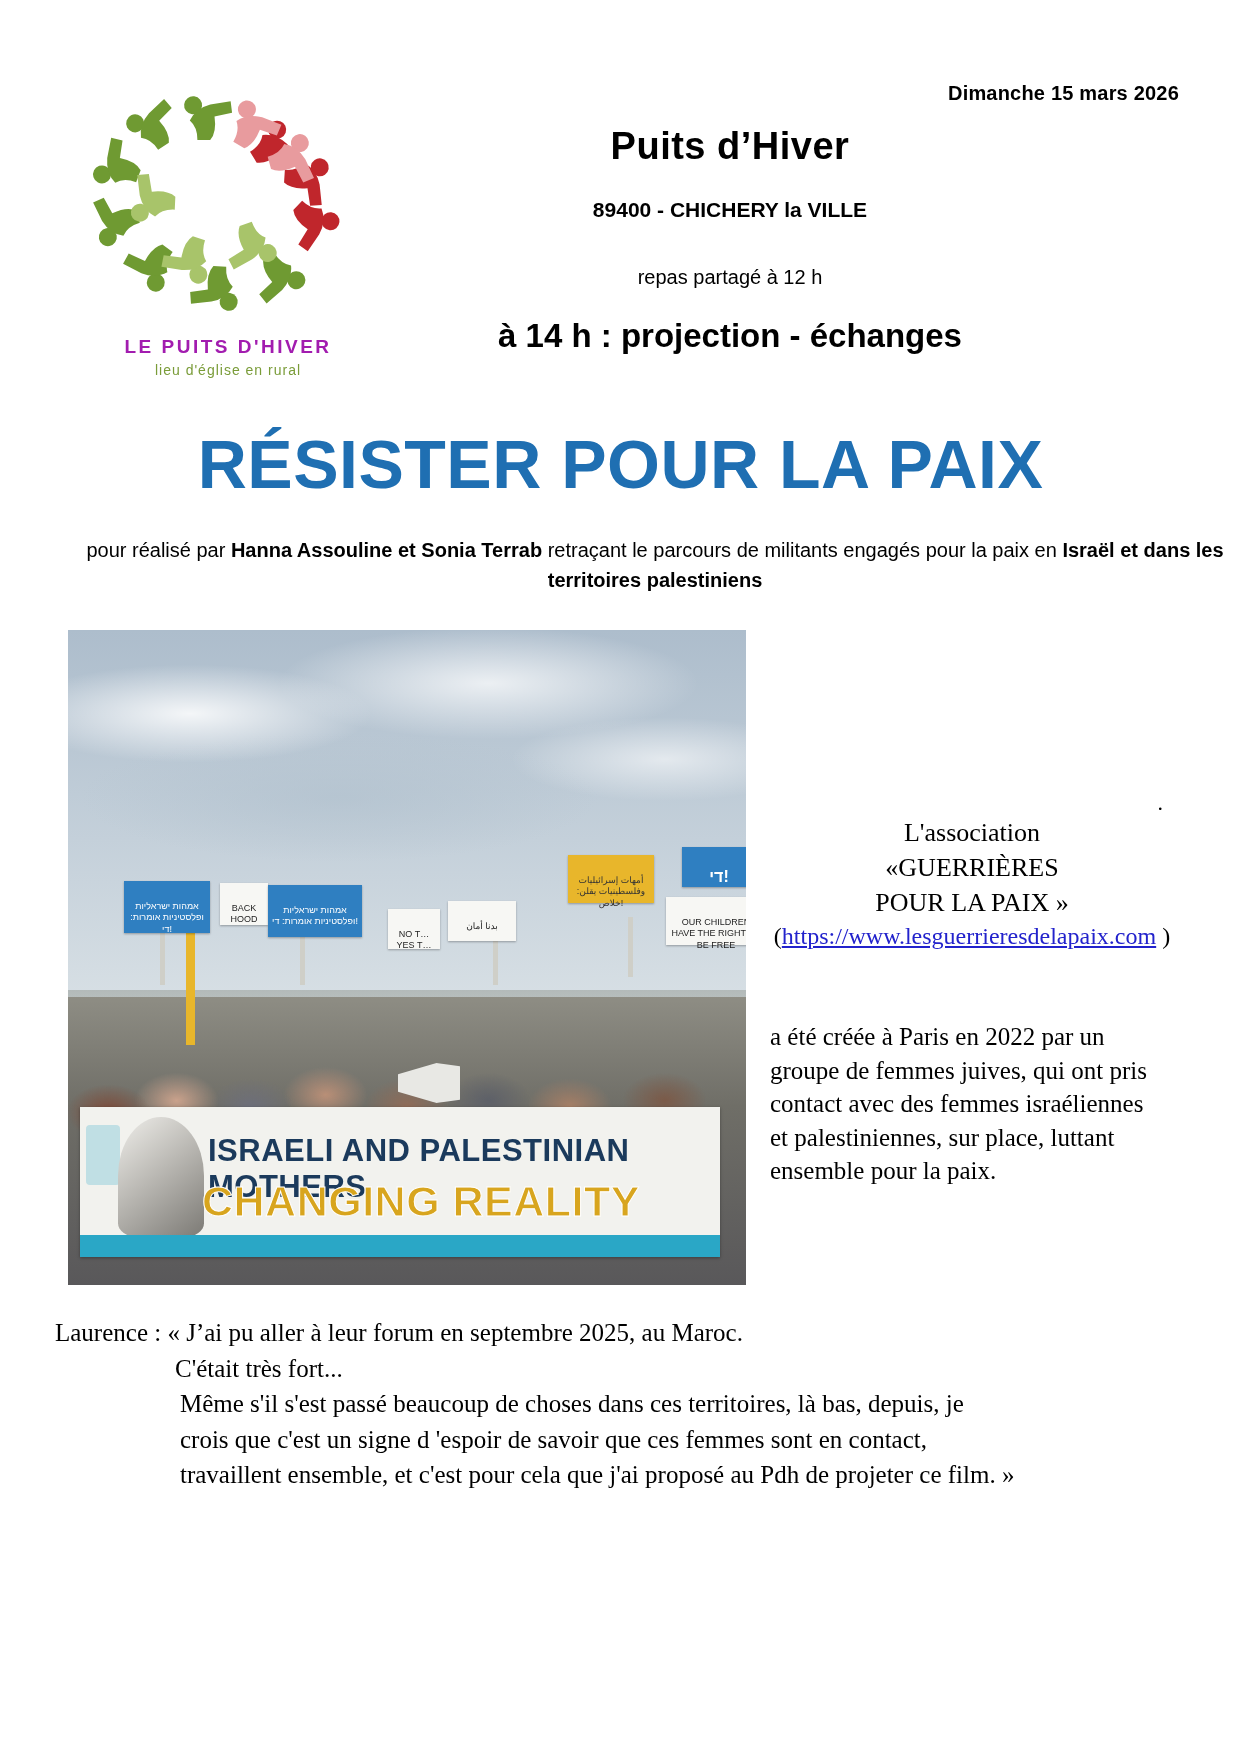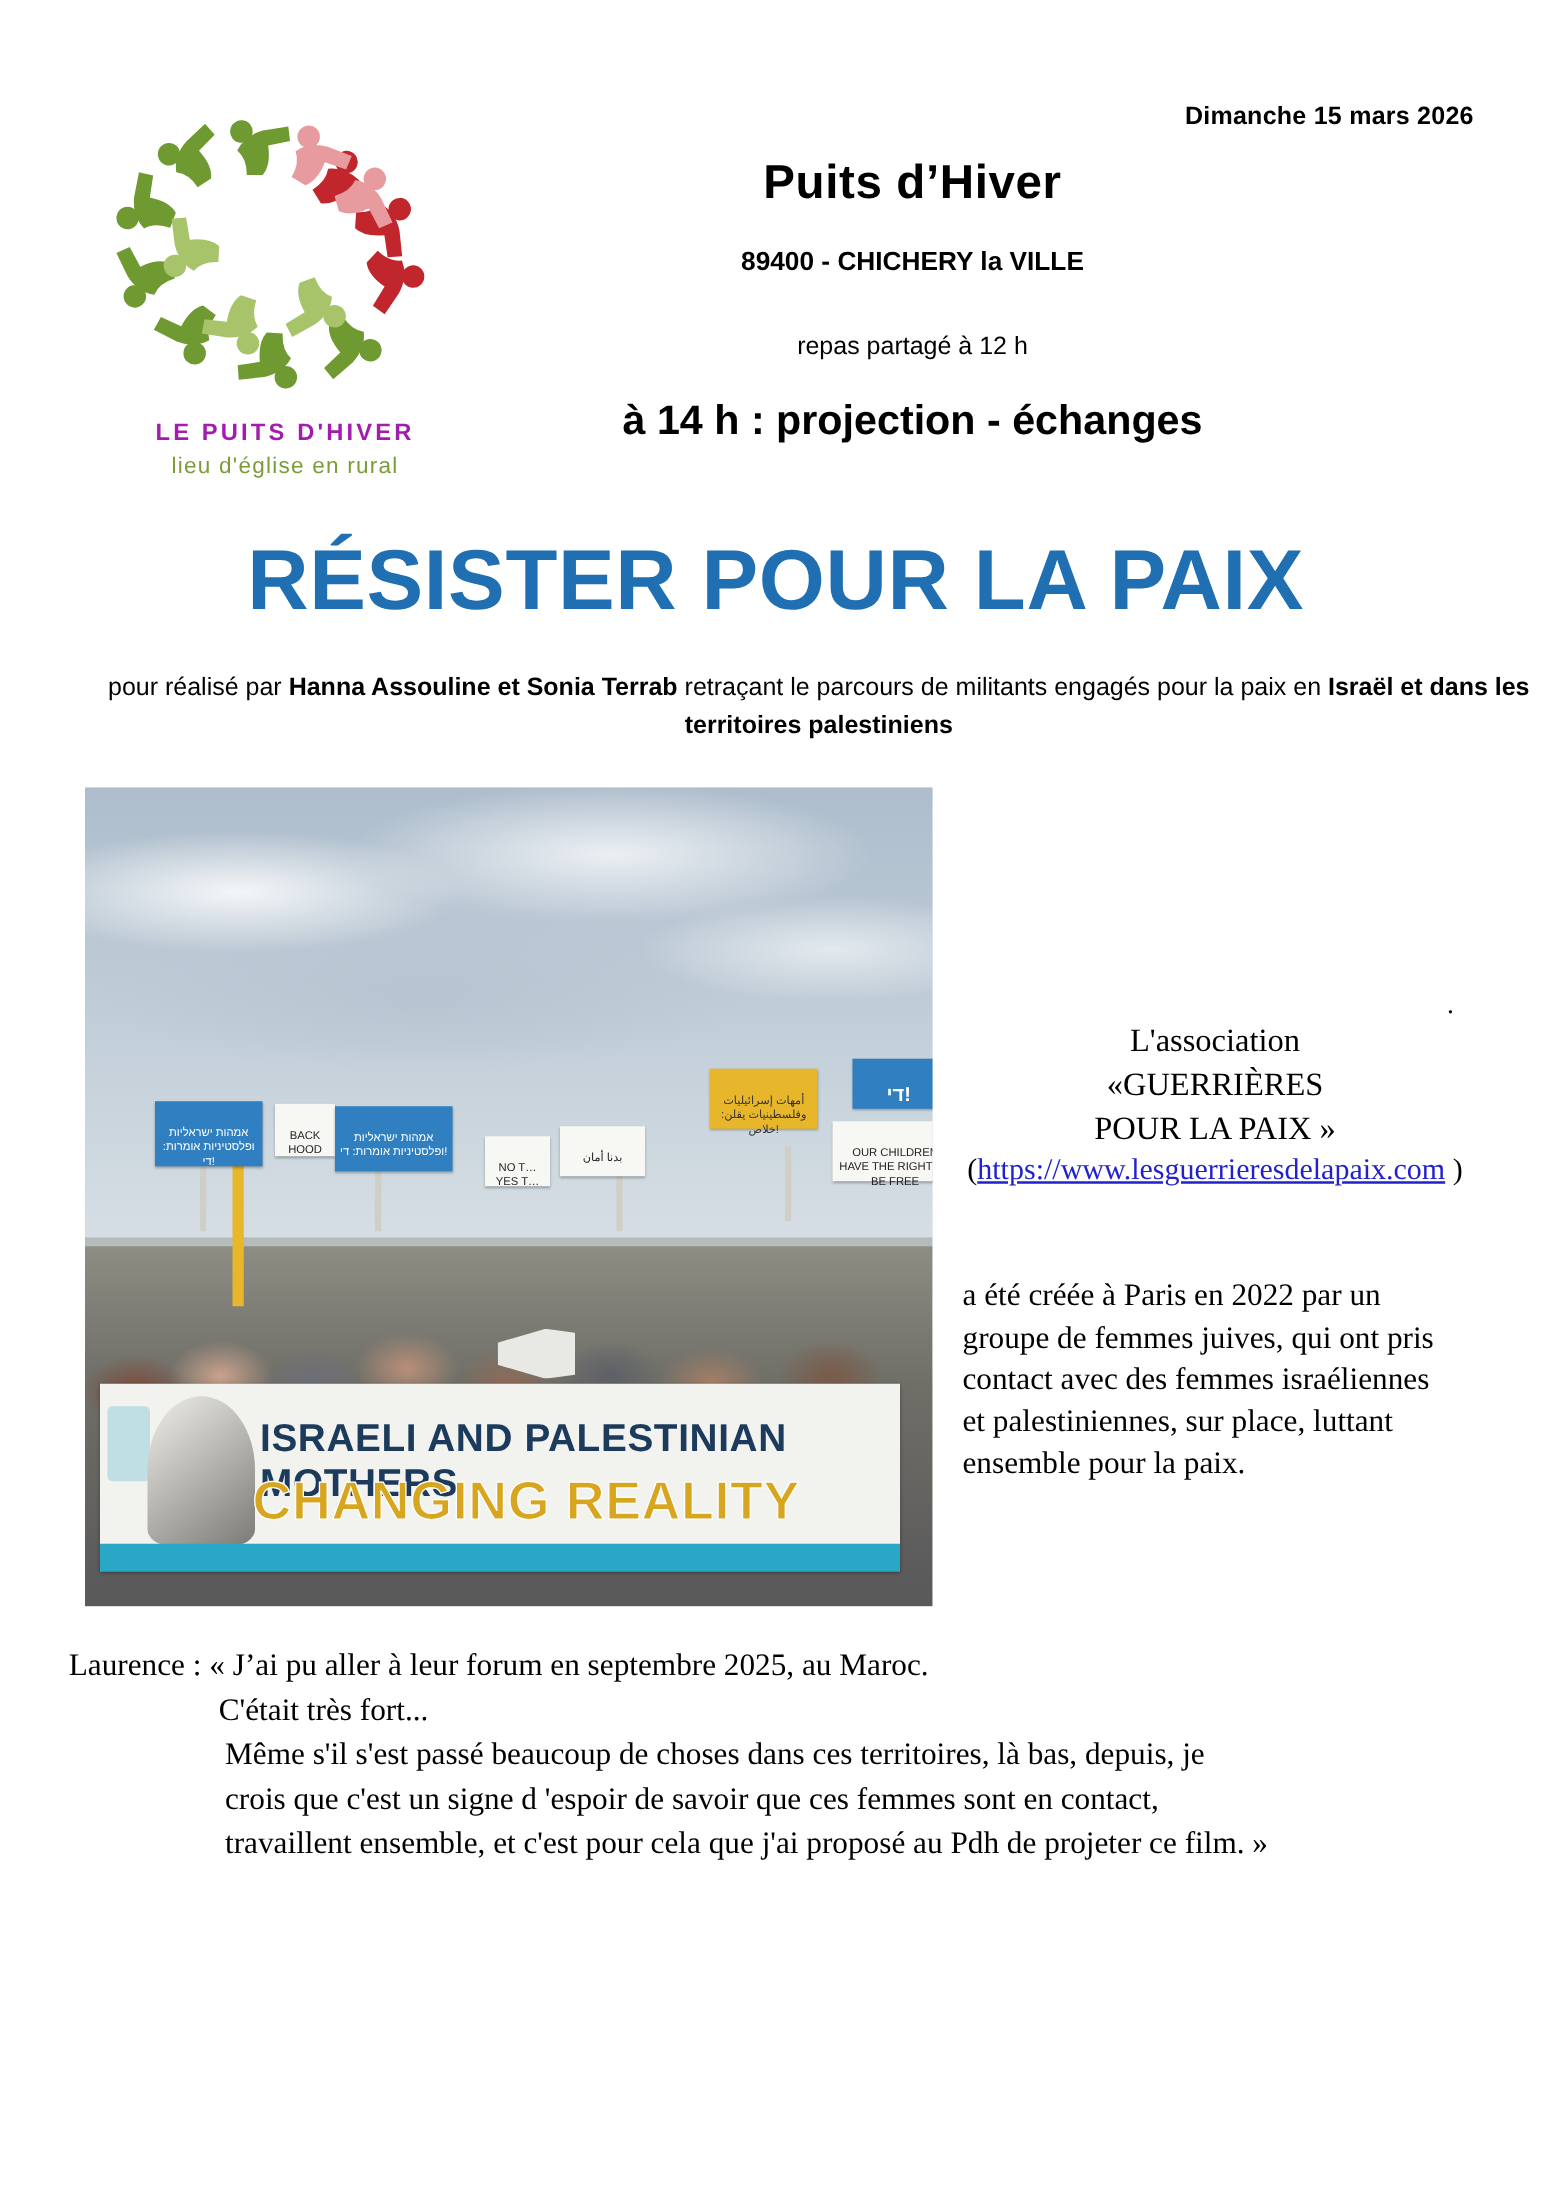--- a/index.html
+++ b/index.html
@@ -50,21 +50,21 @@
     text-align: center;
     color: #6b8f2e;
   }
   .logo-text .l1 {
     font-size: 19px;
     letter-spacing: 2.5px;
     font-weight: bold;
     color: #a21caf;
   }
   .logo-text .l2 {
-    font-size: 18px;
+    font-size: 14px;
     letter-spacing: 1px;
     margin-top: 4px;
     color: #7a9c39;
   }
 
   .title-block {
     position: absolute;
     left: 400px;
     top: 125px;
     width: 660px;

